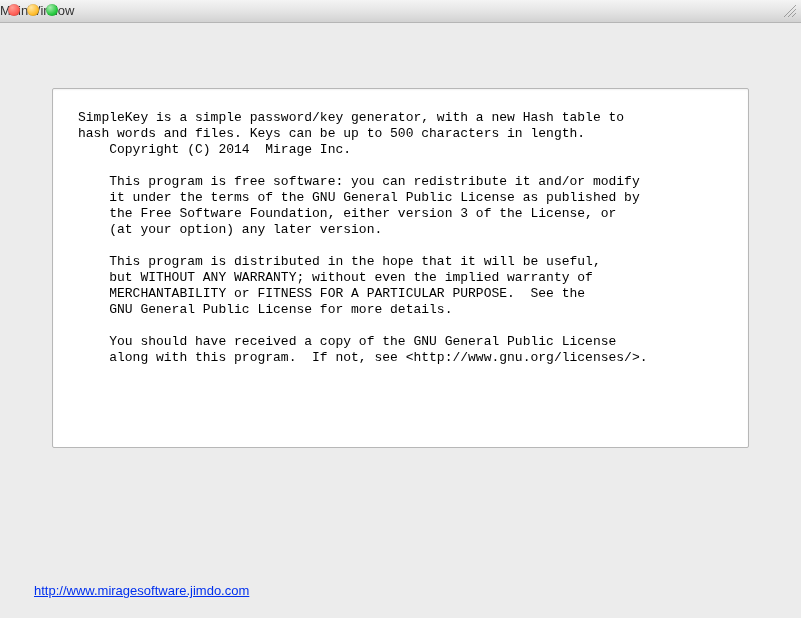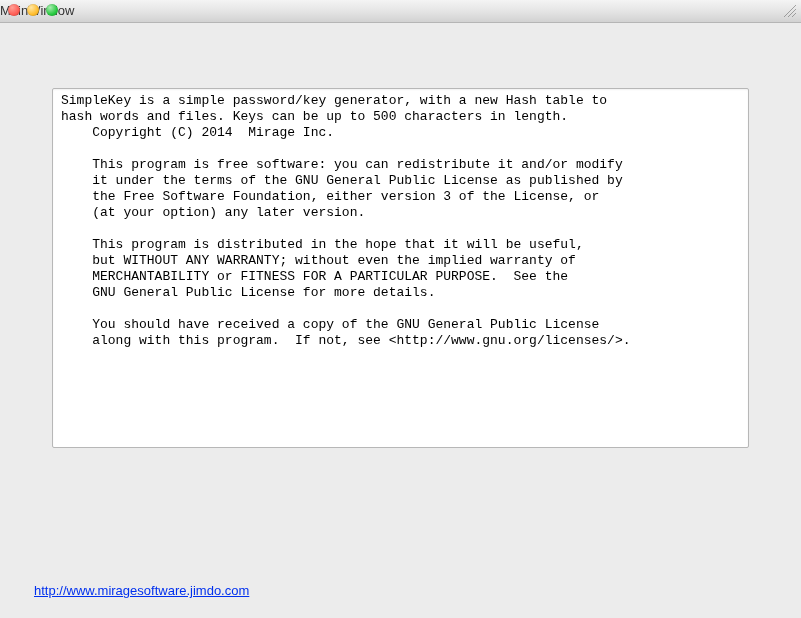--- a/index.html
+++ b/index.html
@@ -75,21 +75,21 @@
     height: 360px;
     background: #ffffff;
     border: 1px solid #b7b7b7;
     border-radius: 2px;
     box-shadow: inset 0 1px 2px rgba(0,0,0,0.06);
     box-sizing: border-box;
     overflow: hidden;
   }
   .license-text {
     padding: 4px 6px 0 8px;
-    margin: 0;
+    margin: 17px;
     font-family: "Courier New", Courier, monospace;
     font-size: 13px;
     line-height: 16px;
     white-space: pre;
     color: #000;
   }
   .footer-link {
     position: absolute;
     left: 10px;
     bottom: 20px;

